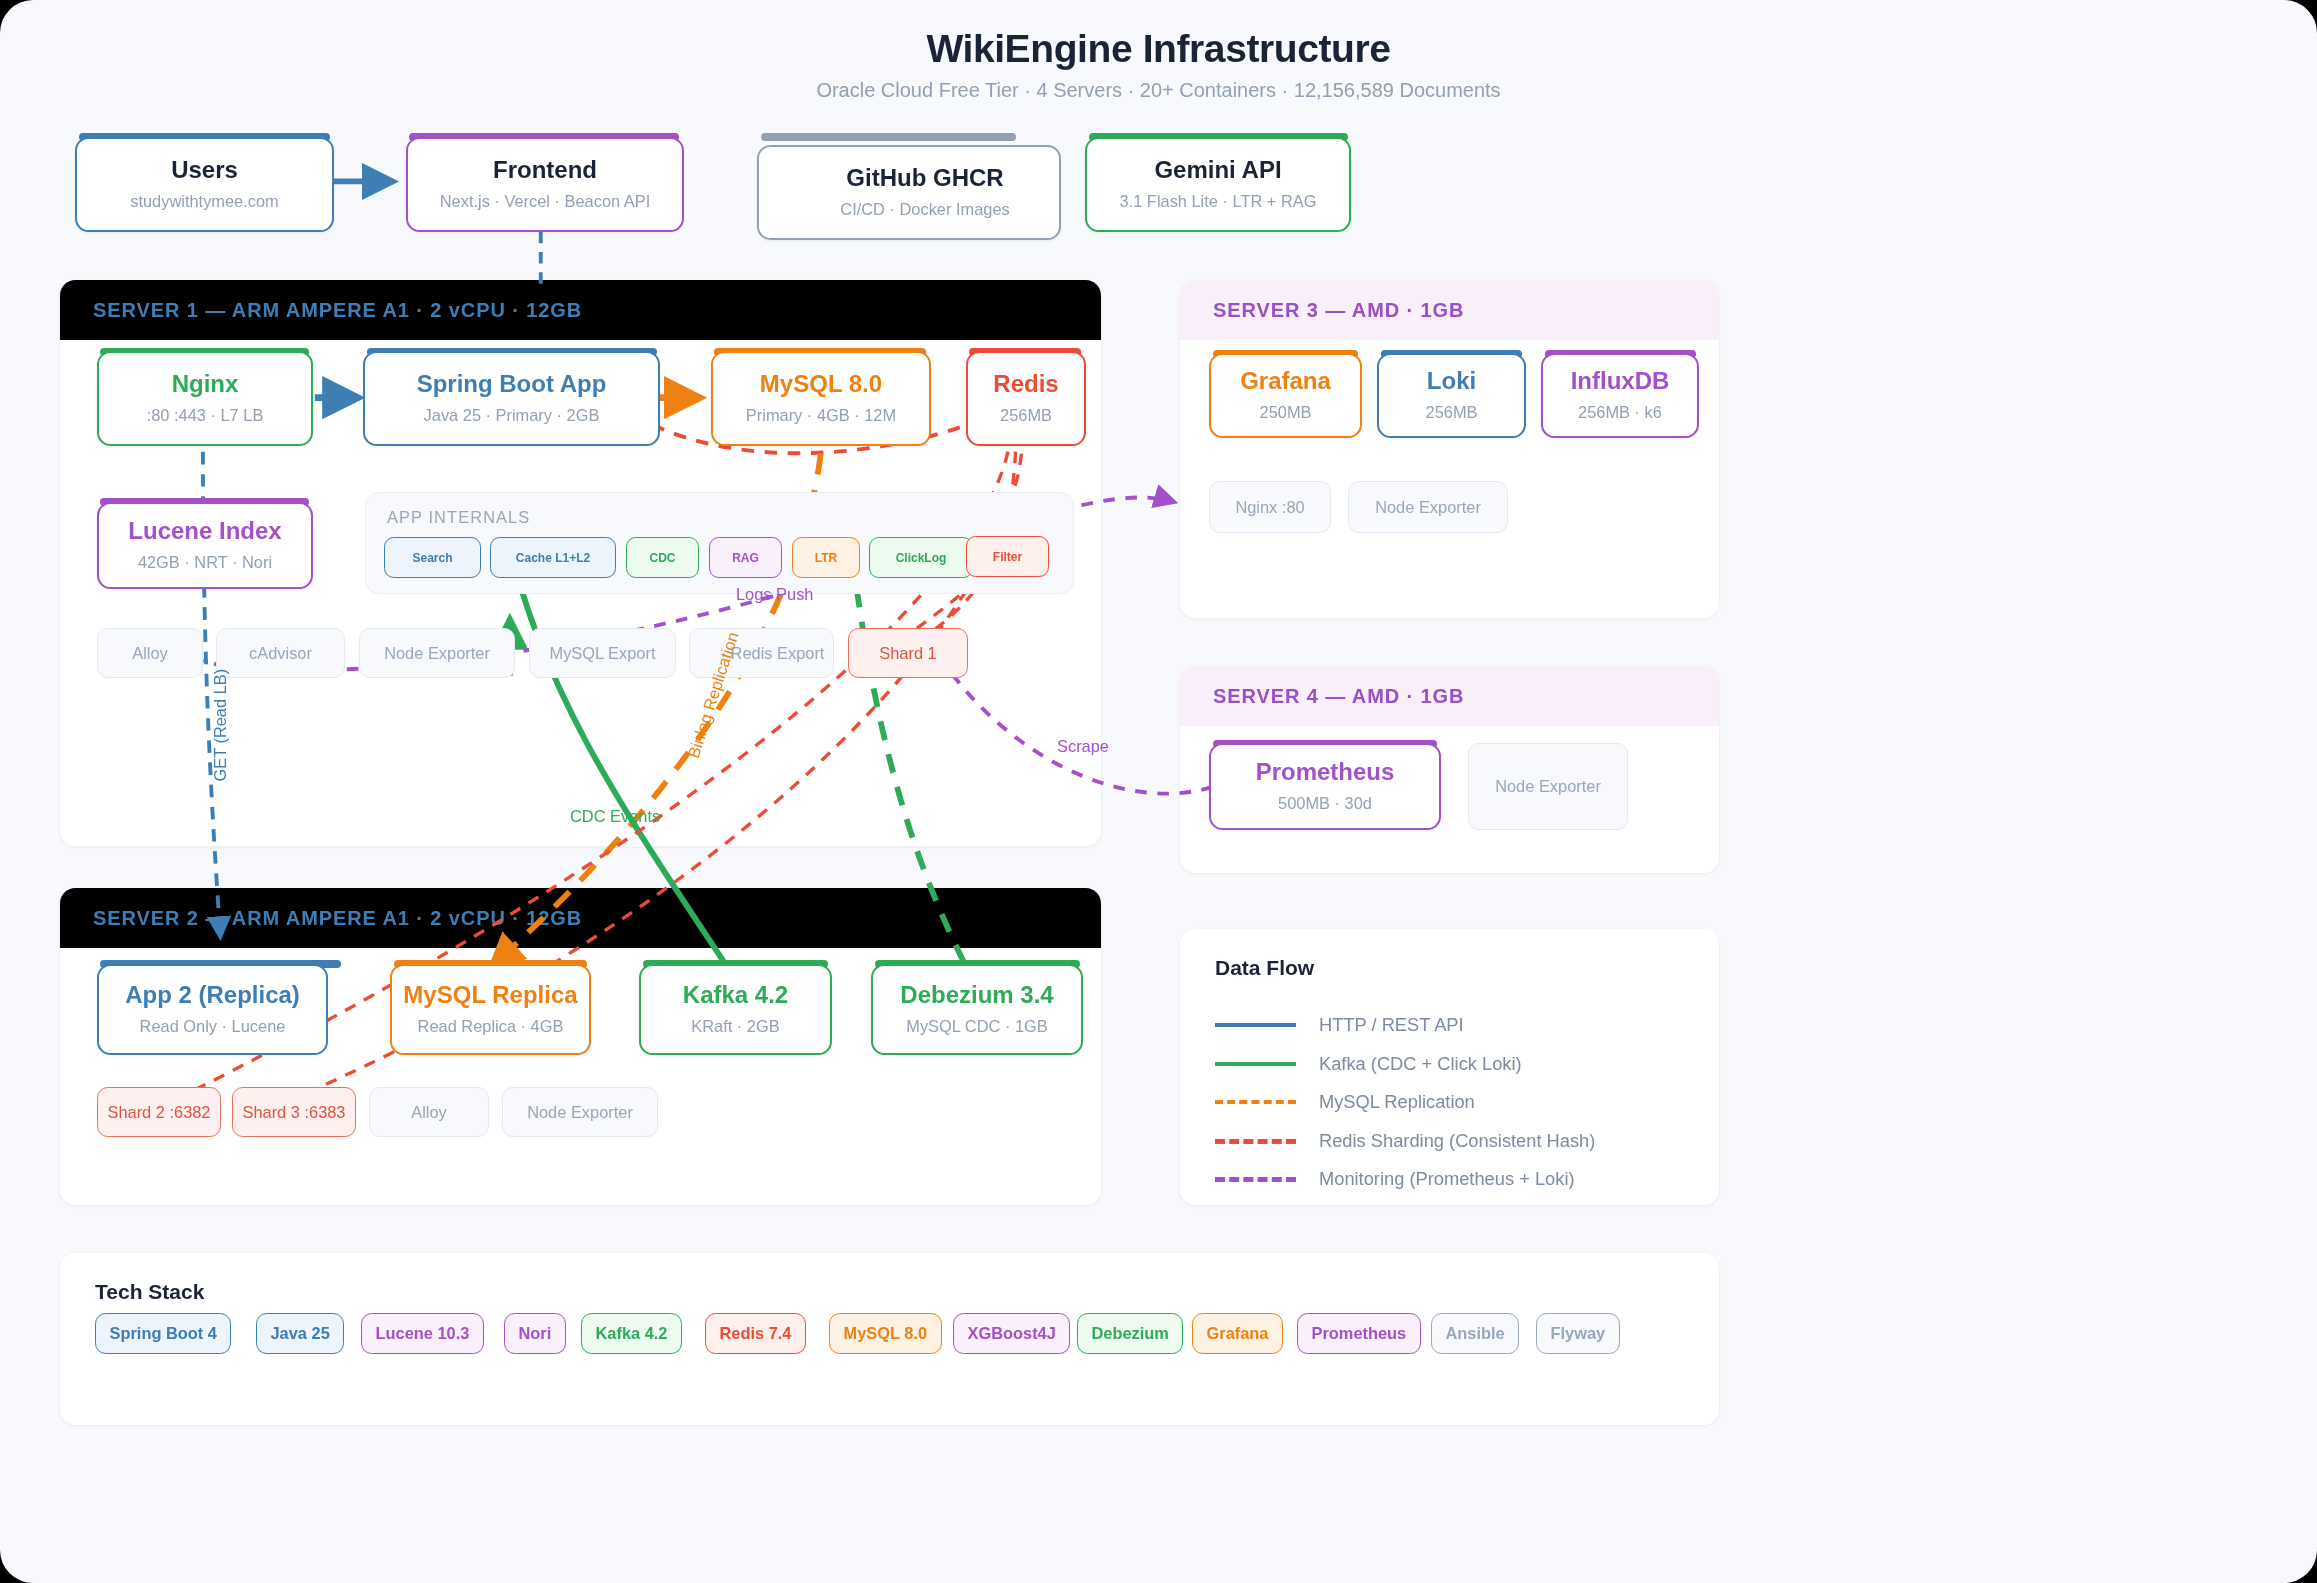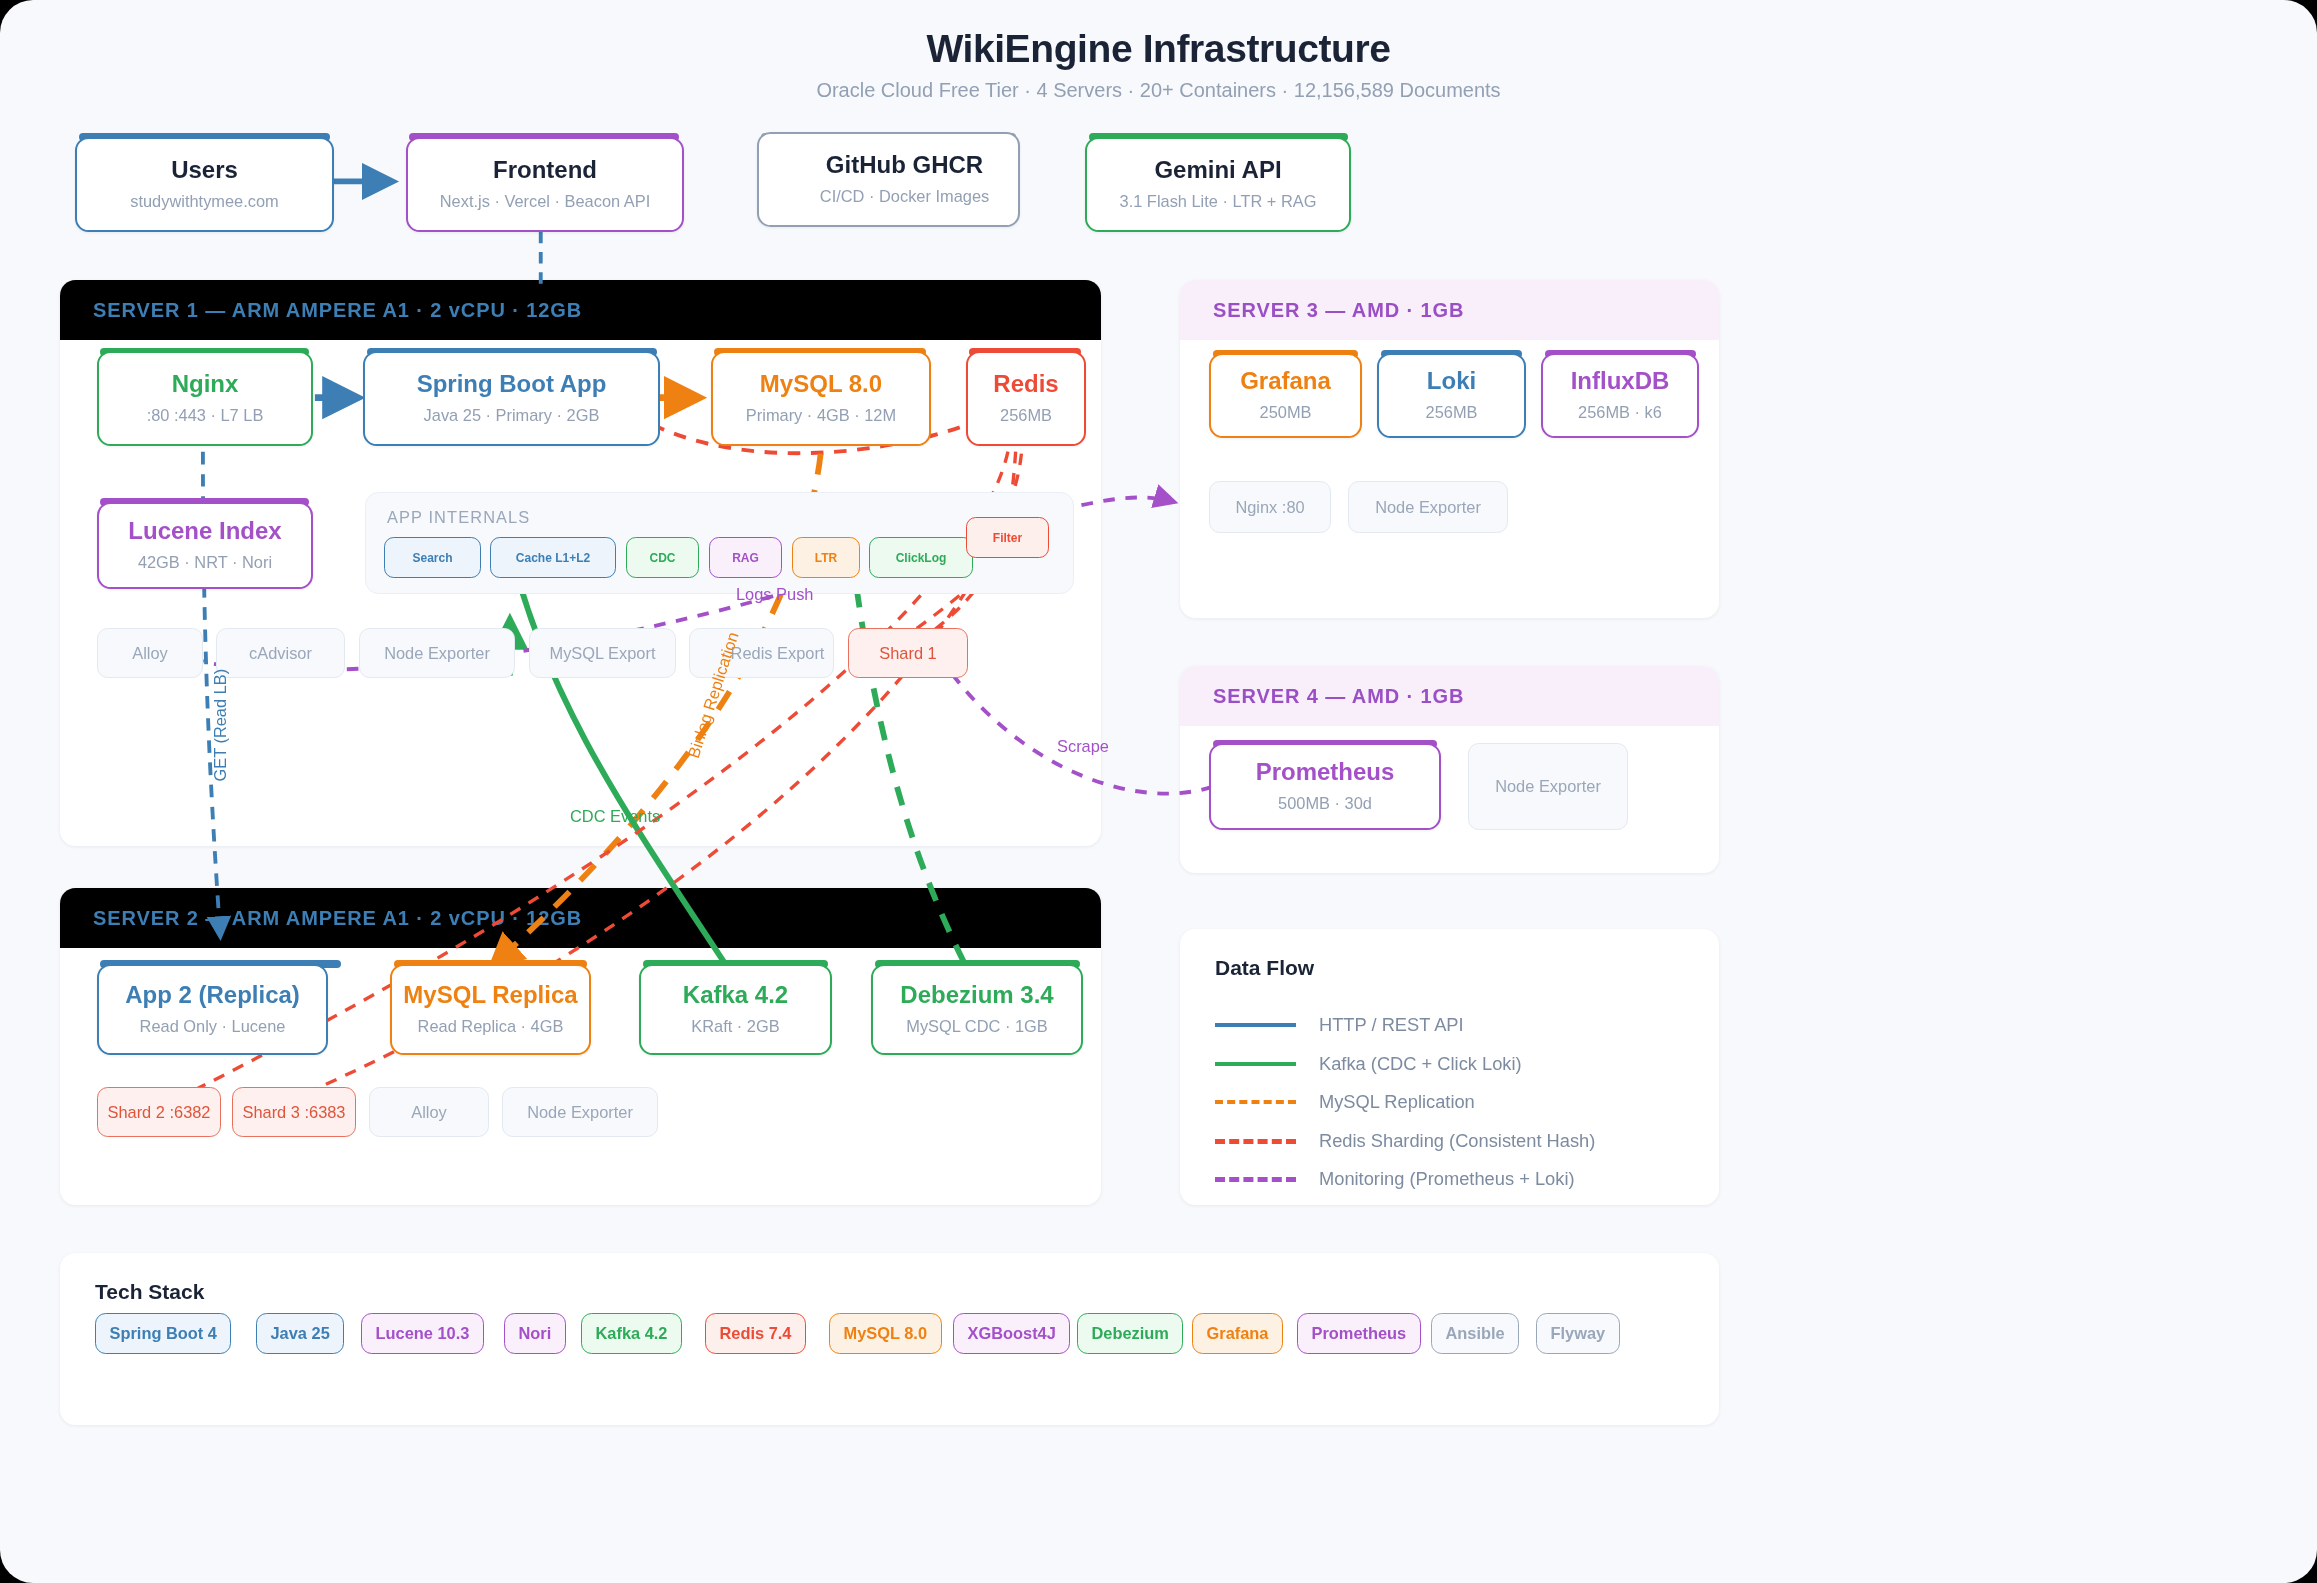--- a/index.html
+++ b/index.html
@@ -229,21 +229,21 @@
     <div class="n-sub">studywithtymee.com</div>
   </div>
 
   <div class="cap" style="left: 409px; top: 133px; width: 270px; background: rgb(164, 80, 200);"></div>
   <div class="node big" style="left: 406px; top: 137px; width: 278px; height: 95px; border-color: rgb(164, 80, 200);">
     <div class="n-title" style="color: rgb(27, 36, 55);">Frontend</div>
     <div class="n-sub">Next.js · Vercel · Beacon API</div>
   </div>
 
   <div class="cap" style="left: 761px; top: 133px; width: 255px; background: rgb(147, 160, 180);"></div>
-  <div class="node big" style="left: 757px; top: 132px; width: 263px; height: 95px; border-color: rgb(147, 160, 180); padding-left: 32px;">
+  <div class="node big" style="left: 757px; top: 145px; width: 304px; height: 95px; border-color: rgb(147, 160, 180); padding-left: 32px;">
     <div class="n-title" style="color: rgb(27, 36, 55);">GitHub GHCR</div>
     <div class="n-sub">CI/CD · Docker Images</div>
   </div>
 
   <div class="cap" style="left: 1089px; top: 133px; width: 259px; background: rgb(46, 171, 89);"></div>
   <div class="node big" style="left: 1085px; top: 137px; width: 266px; height: 95px; border-color: rgb(46, 171, 89);">
     <div class="n-title" style="color: rgb(27, 36, 55);">Gemini API</div>
     <div class="n-sub">3.1 Flash Lite · LTR + RAG</div>
   </div>
 
@@ -295,21 +295,21 @@
     </div>
   <div class="achip" style="left: 709px; top: 537px; width: 73px; height: 41px; border-color: rgb(164, 80, 200); color: rgb(164, 80, 200); background: rgb(249, 240, 252);">
     <span>RAG</span>
     </div>
   <div class="achip" style="left: 792px; top: 537px; width: 68px; height: 41px; border-color: rgb(238, 129, 17); color: rgb(238, 129, 17); background: rgb(253, 241, 227);">
     <span>LTR</span>
     </div>
   <div class="achip" style="left: 869px; top: 537px; width: 104px; height: 41px; border-color: rgb(46, 171, 89); color: rgb(46, 171, 89); background: rgb(236, 250, 240);">
     <span>ClickLog</span>
     </div>
-  <div class="achip" style="left: 966px; top: 517px; width: 83px; height: 41px; border-color: rgb(238, 75, 54); color: rgb(238, 75, 54); background: rgb(253, 239, 236); text-align: center;">
+  <div class="achip" style="left: 966px; top: 536px; width: 83px; height: 41px; border-color: rgb(238, 75, 54); color: rgb(238, 75, 54); background: rgb(253, 239, 236); text-align: center;">
     <span>Filter</span>
     </div>
 
   <div class="mchip" style="left:97px; top:628px; width:106px; height:50px;">
     <span>Alloy</span>
     </div>
   <div class="mchip" style="left:216px; top:628px; width:129px; height:50px;">
     <span>cAdvisor</span>
     </div>
   <div class="mchip" style="left:359px; top:628px; width:156px; height:50px;">

